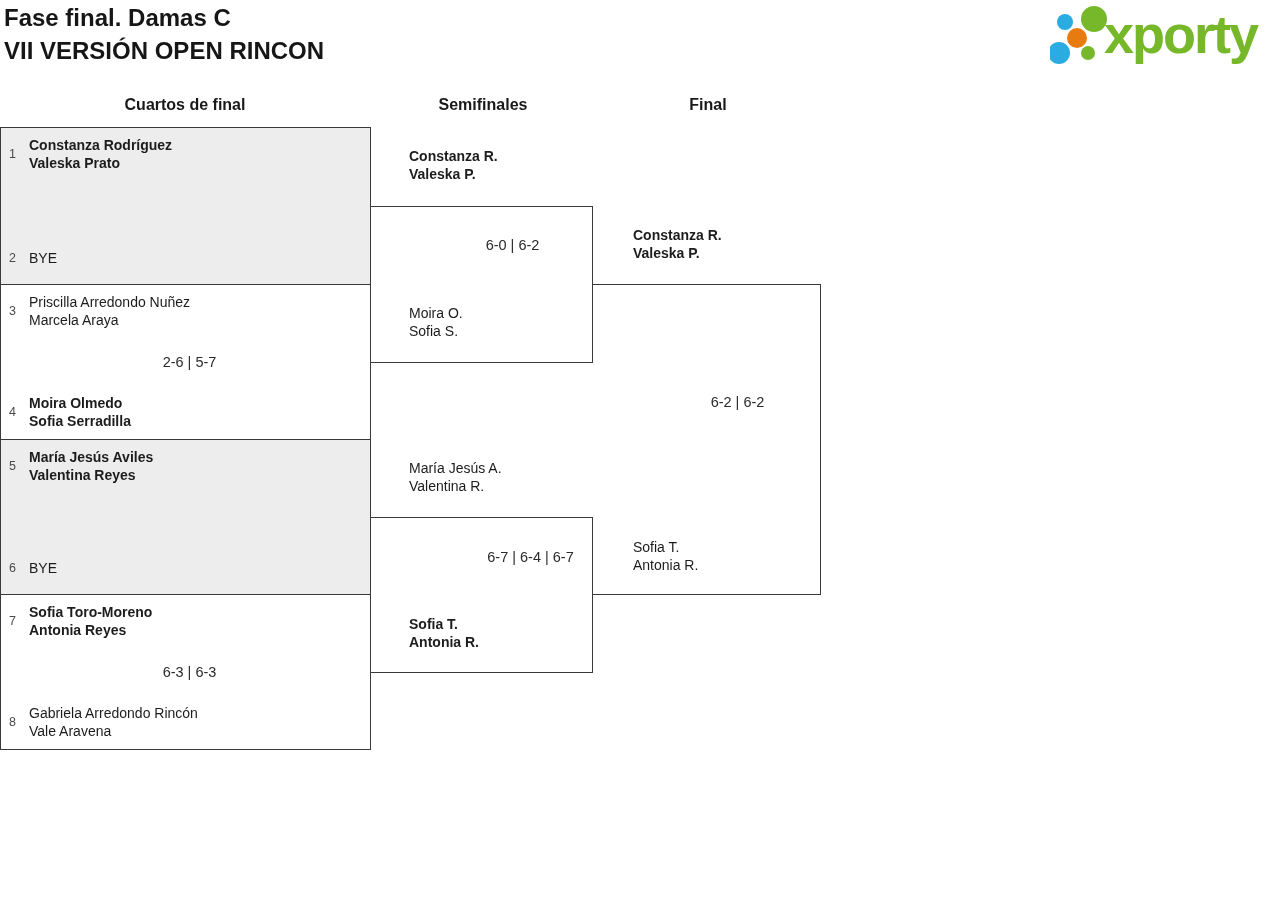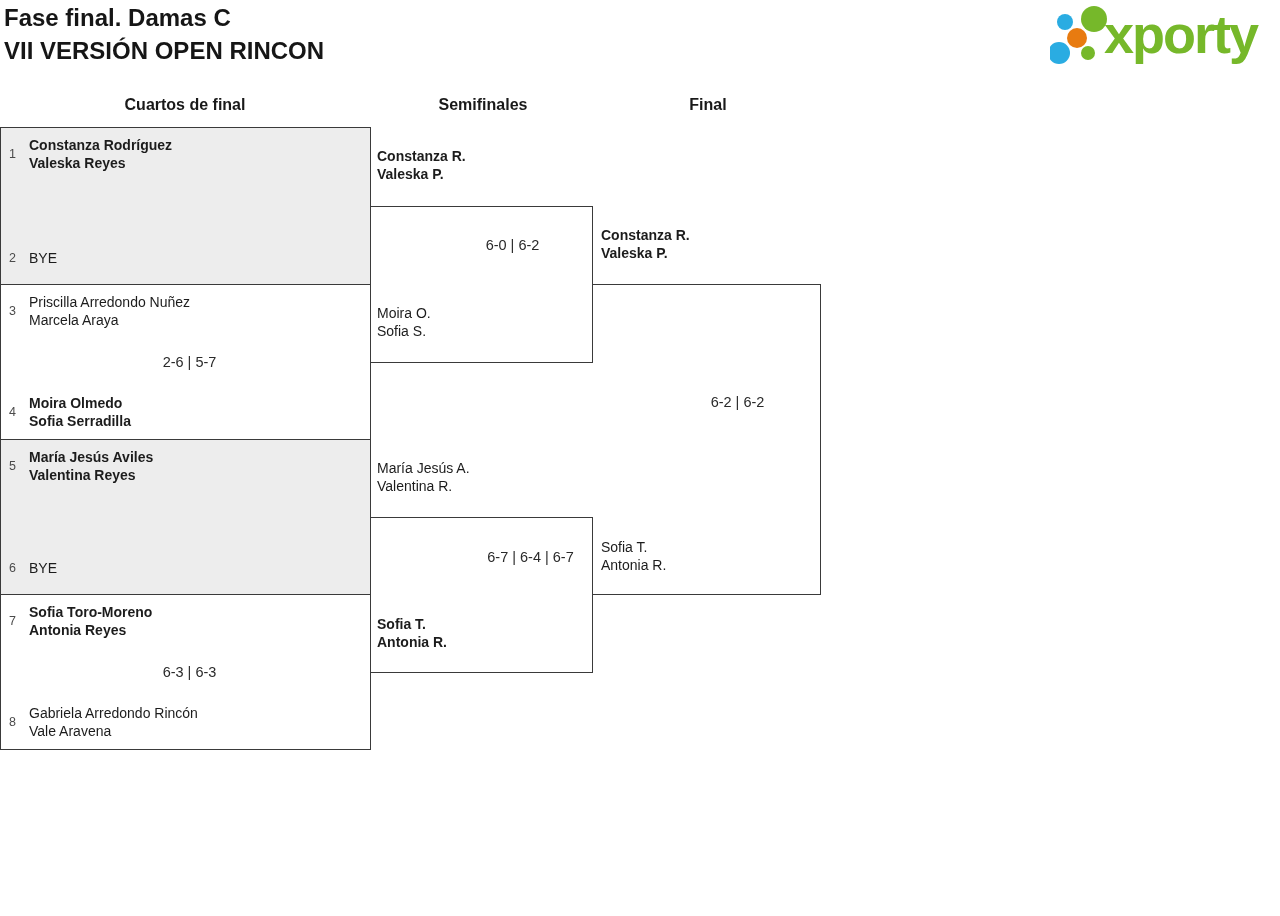--- a/index.html
+++ b/index.html
@@ -46,21 +46,21 @@
 
   
   .sf-box { position:absolute; left:370px; width:223px; border:1px solid #3a3a3a; }
   .sf-box.sf1 { top:206px; height:157px; }
   .sf-box.sf2 { top:517px; height:156px; }
   .final-box { position:absolute; left:592px; top:284px; width:229px; height:311px;
     border:1px solid #3a3a3a; border-left:none; }
 
   
   .flabel { position:absolute; color:#1c1c1c; }
-  .flabel .player { font-size:14px; line-height:18px; }
+  .flabel .player { font-size:14px; line-height:18px;margin-left:32px; }
   .flabel.winner .player { font-weight:700; }
   .sf1-top { left:377px; top:147px; }
   .sf1-bottom { left:377px; top:304px; }
   .sf2-top { left:377px; top:459px; }
   .sf2-bottom { left:377px; top:615px; }
   .f-top { left:601px; top:226px; }
   .f-bottom { left:601px; top:538px; }
 
   .float-score { position:absolute; text-align:center; font-size:14.5px; color:#2a2a2a;margin-left:31px; }
   .sf1-score { left:370px; width:223px; top:237px; }
@@ -92,21 +92,21 @@
   <div class="round-header rh-sf">Semifinales</div>
   <div class="round-header rh-f">Final</div>
 
   <div class="qf-col">
 
     <div class="qf-block b1 gray">
       <div class="team t1 winner">
         <span class="seed">1</span>
         <span class="players">
           <span class="player">Constanza Rodríguez</span>
-          <span class="player">Valeska Reyes</span>
+          <span class="player">Valeska Prato</span>
         </span>
       </div>
       <div class="qf-score"></div>
       <div class="team t2 single">
         <span class="seed">2</span>
         <span class="players">
           <span class="player">BYE</span>
         </span>
       </div>
     </div>

